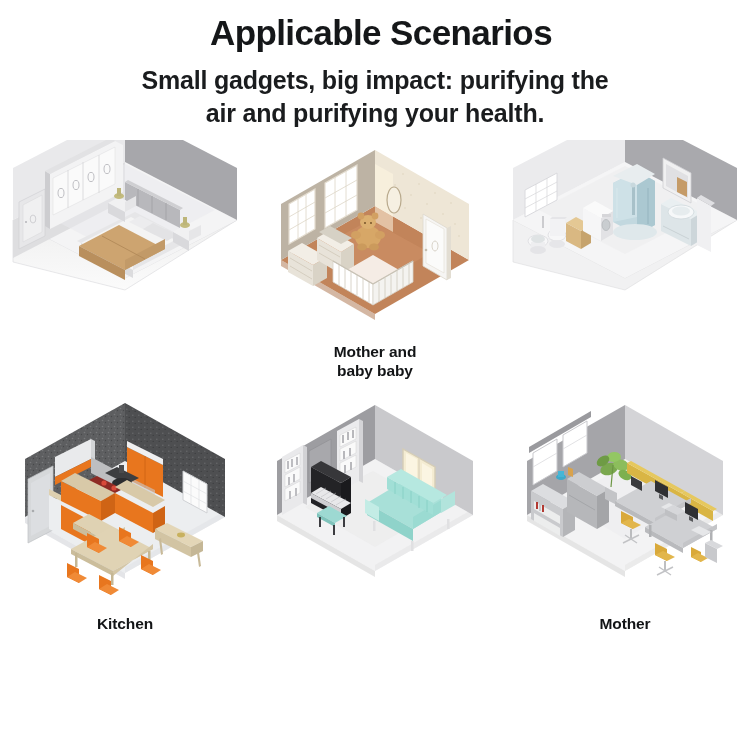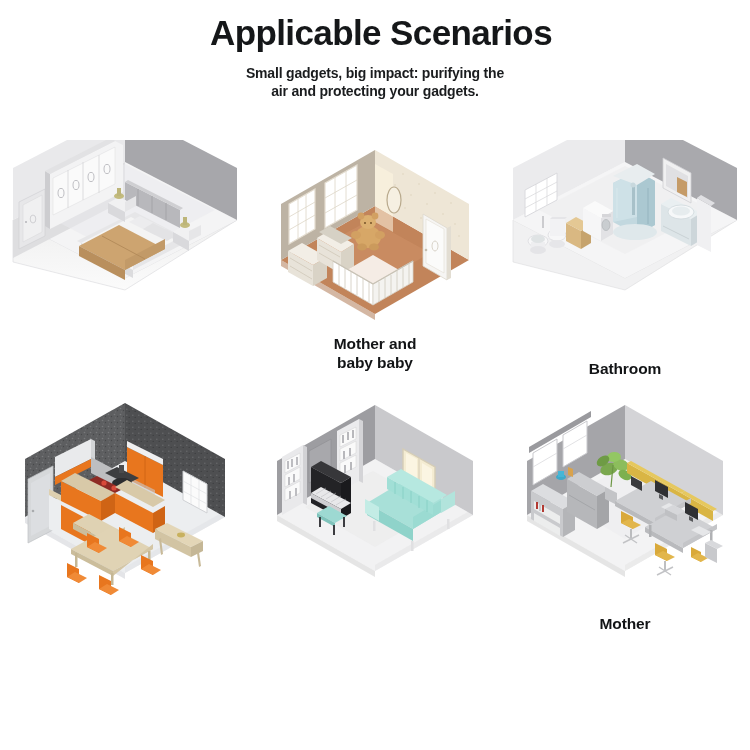--- a/index.html
+++ b/index.html
@@ -10,21 +10,21 @@
   }
   .page{width:750px;height:750px;position:relative;}
 
   
   .header{padding-top:14px;text-align:center;}
   .title{
     font-size:35px;font-weight:bold;letter-spacing:-0.6px;
     line-height:1.08;color:#151719;margin:0 0 12px 12px;
   }
   .subtitle{
-    font-size:14px;font-weight:bold;line-height:1.32;
+    font-size:25px;font-weight:bold;line-height:1.32;
     color:#1a1c1e;letter-spacing:-0.2px;margin:2px auto;max-width:530px;
   }
   .subtitle span{display:block;}
 
   
   .grid{
     position:absolute;top:140px;left:0;width:750px;
     display:grid;grid-template-columns:repeat(3,250px);
     grid-template-rows:255px 255px;
   }
@@ -33,32 +33,32 @@
     position:absolute;left:50%;top:0;transform:translateX(-50%);
     width:240px;height:205px;
   }
   .scene svg{display:block;width:240px;height:205px;}
   .caption{
     position:absolute;left:0;width:100%;text-align:center;
     font-size:15.5px;font-weight:bold;color:#121416;
     line-height:1.22;letter-spacing:-0.1px;
   }
   .cap-low{top:220px;}
-  .cap-two{top:195px;}
+  .cap-two{top:203px;}
 </style>
 </head>
 <body>
 
 <div class="page">
 
   <div class="header">
     <h1 class="title">Applicable Scenarios</h1>
     <div class="subtitle">
       <span>Small gadgets, big impact: purifying the</span>
-      <span>air and protecting your gadgets.</span>
+      <span>air and purifying your health.</span>
     </div>
   </div>
 
   <div class="grid">
 
     <div class="cell">
       <div class="scene">
         <svg viewBox="0 0 240 205">
           <defs>
             <linearGradient id="bdFloor" x1="0" y1="0" x2="0" y2="1">
@@ -339,23 +339,20 @@
             <polygon points="156,64 186,79 196,73 166,58" fill="#e9eff1"></polygon>
             <polygon points="186,79 196,73 196,100 186,106" fill="#cdd6da"></polygon>
             <ellipse cx="176" cy="72" rx="13" ry="7" fill="#f6f8f9" stroke="#cfd8dc" stroke-width="0.8"></ellipse>
             <ellipse cx="176" cy="71" rx="9" ry="4.6" fill="#e6ecee"></ellipse>
             <line x1="158" y1="86" x2="184" y2="99" stroke="#c6cfd3" stroke-width="0.9"></line>
             <polygon points="192,58 206,66 206,112 192,105" fill="#f0f0f2"></polygon>
             <polygon points="192,58 206,66 210,63 196,55" fill="#e0e0e3"></polygon>
           </g>
         </svg>
       </div>
-      <div class="caption cap-low">
-        <div>Bathroom</div>
-      </div>
     </div>
 
     <div class="cell">
       <div class="scene">
         <svg viewBox="0 0 240 205">
           <defs>
             <pattern id="stoneL" width="6" height="6" patternUnits="userSpaceOnUse">
               <rect width="6" height="6" fill="#5d5e60"></rect>
               <circle cx="1.5" cy="1.5" r="0.8" fill="#78797b"></circle>
               <circle cx="4.5" cy="3.5" r="0.7" fill="#47484a"></circle>
@@ -459,20 +456,23 @@
             <polygon points="114,146 126,152 134,147 122,141" fill="#f08a36"></polygon>
             <polygon points="62,168 74,174 74,188 62,182" fill="#e8761e"></polygon>
             <polygon points="62,182 74,188 82,183 70,177" fill="#f08a36"></polygon>
             <polygon points="94,180 106,186 106,200 94,194" fill="#e8761e"></polygon>
             <polygon points="94,194 106,200 114,195 102,189" fill="#f08a36"></polygon>
             <polygon points="136,160 148,166 148,180 136,174" fill="#e8761e"></polygon>
             <polygon points="136,174 148,180 156,175 144,169" fill="#f08a36"></polygon>
           </g>
         </svg>
       </div>
+      <div class="caption cap-low">
+        <div>Kitchen</div>
+      </div>
     </div>
 
     <div class="cell">
       <div class="scene">
         <svg viewBox="0 0 240 205">
 
           <polygon points="22,120 120,176 218,120 120,64" fill="#f2f2f3"></polygon>
           <polygon points="22,120 120,176 120,182 22,126" fill="#dededf" opacity="0.8"></polygon>
           <polygon points="120,176 218,120 218,114 120,170" fill="#e7e7e8" opacity="0.8"></polygon>
 

